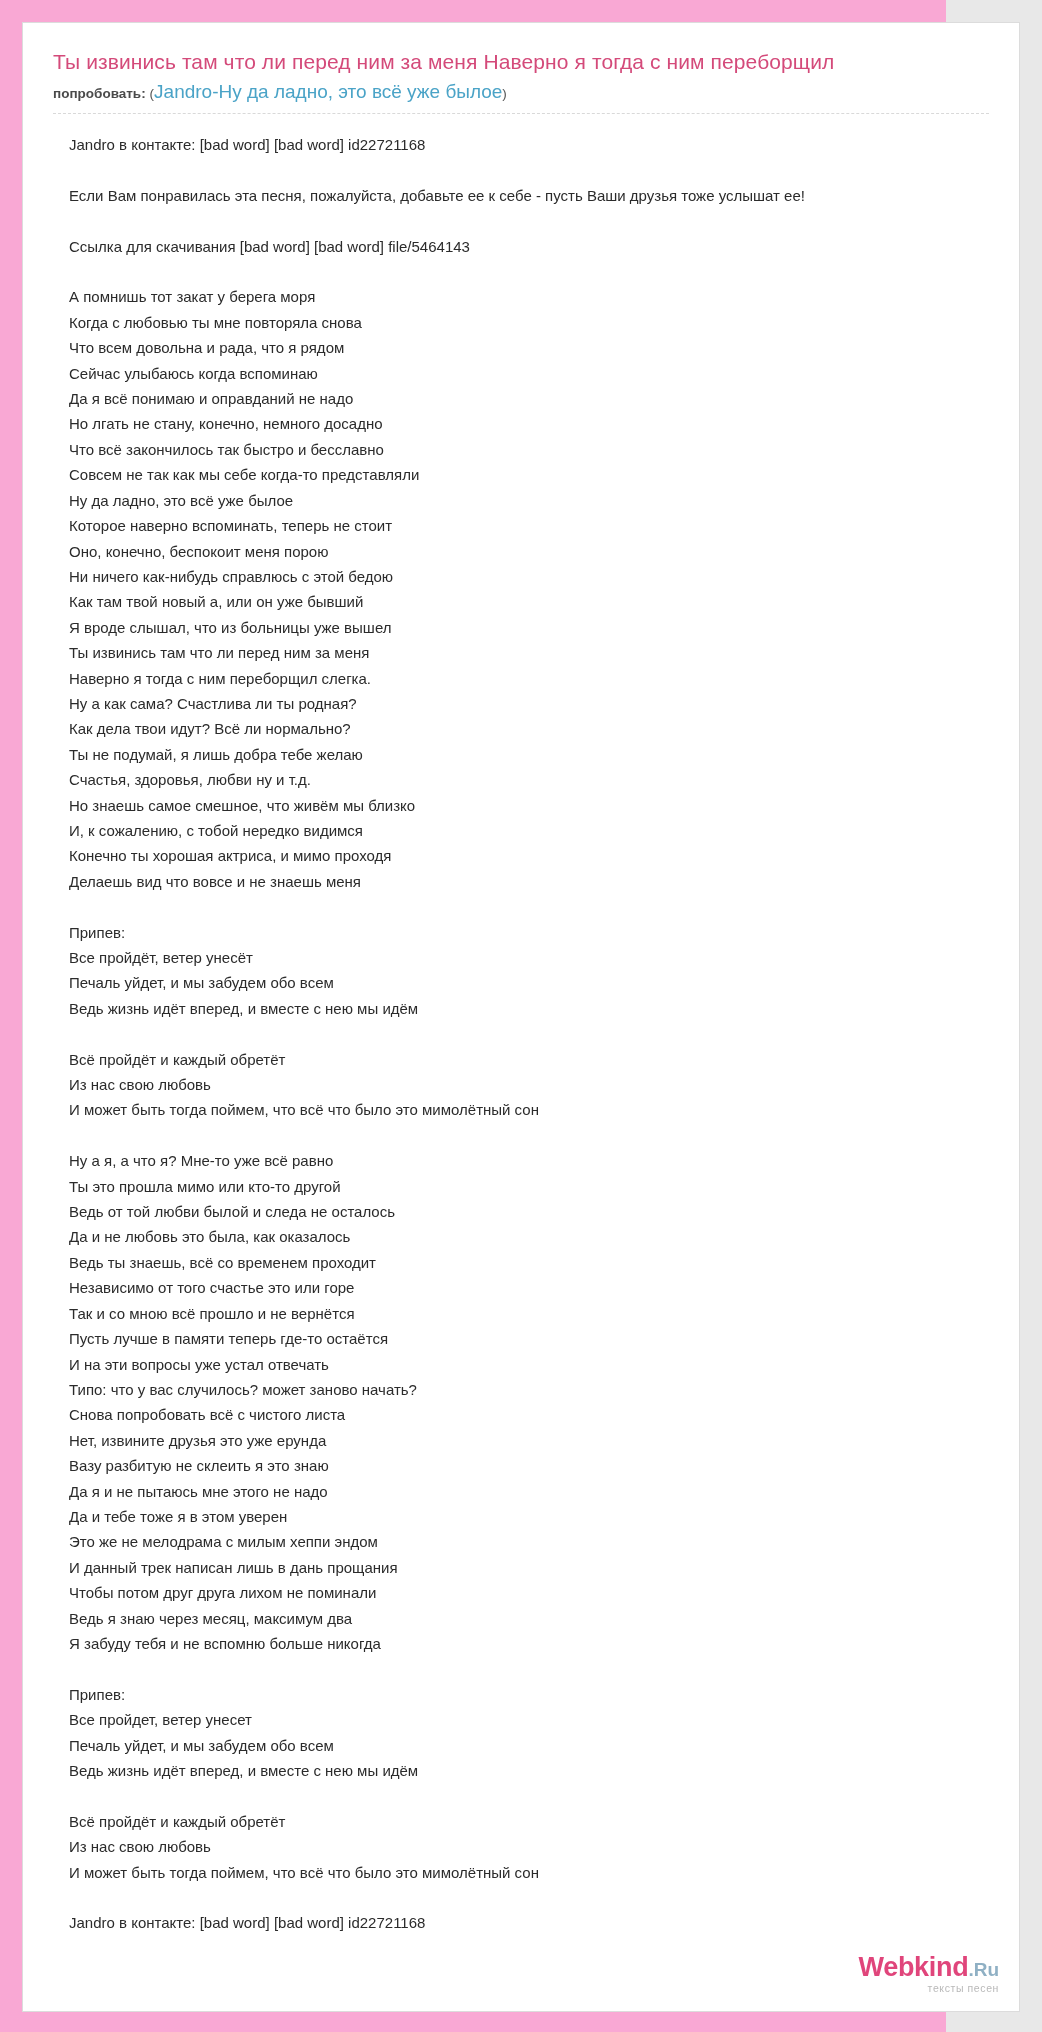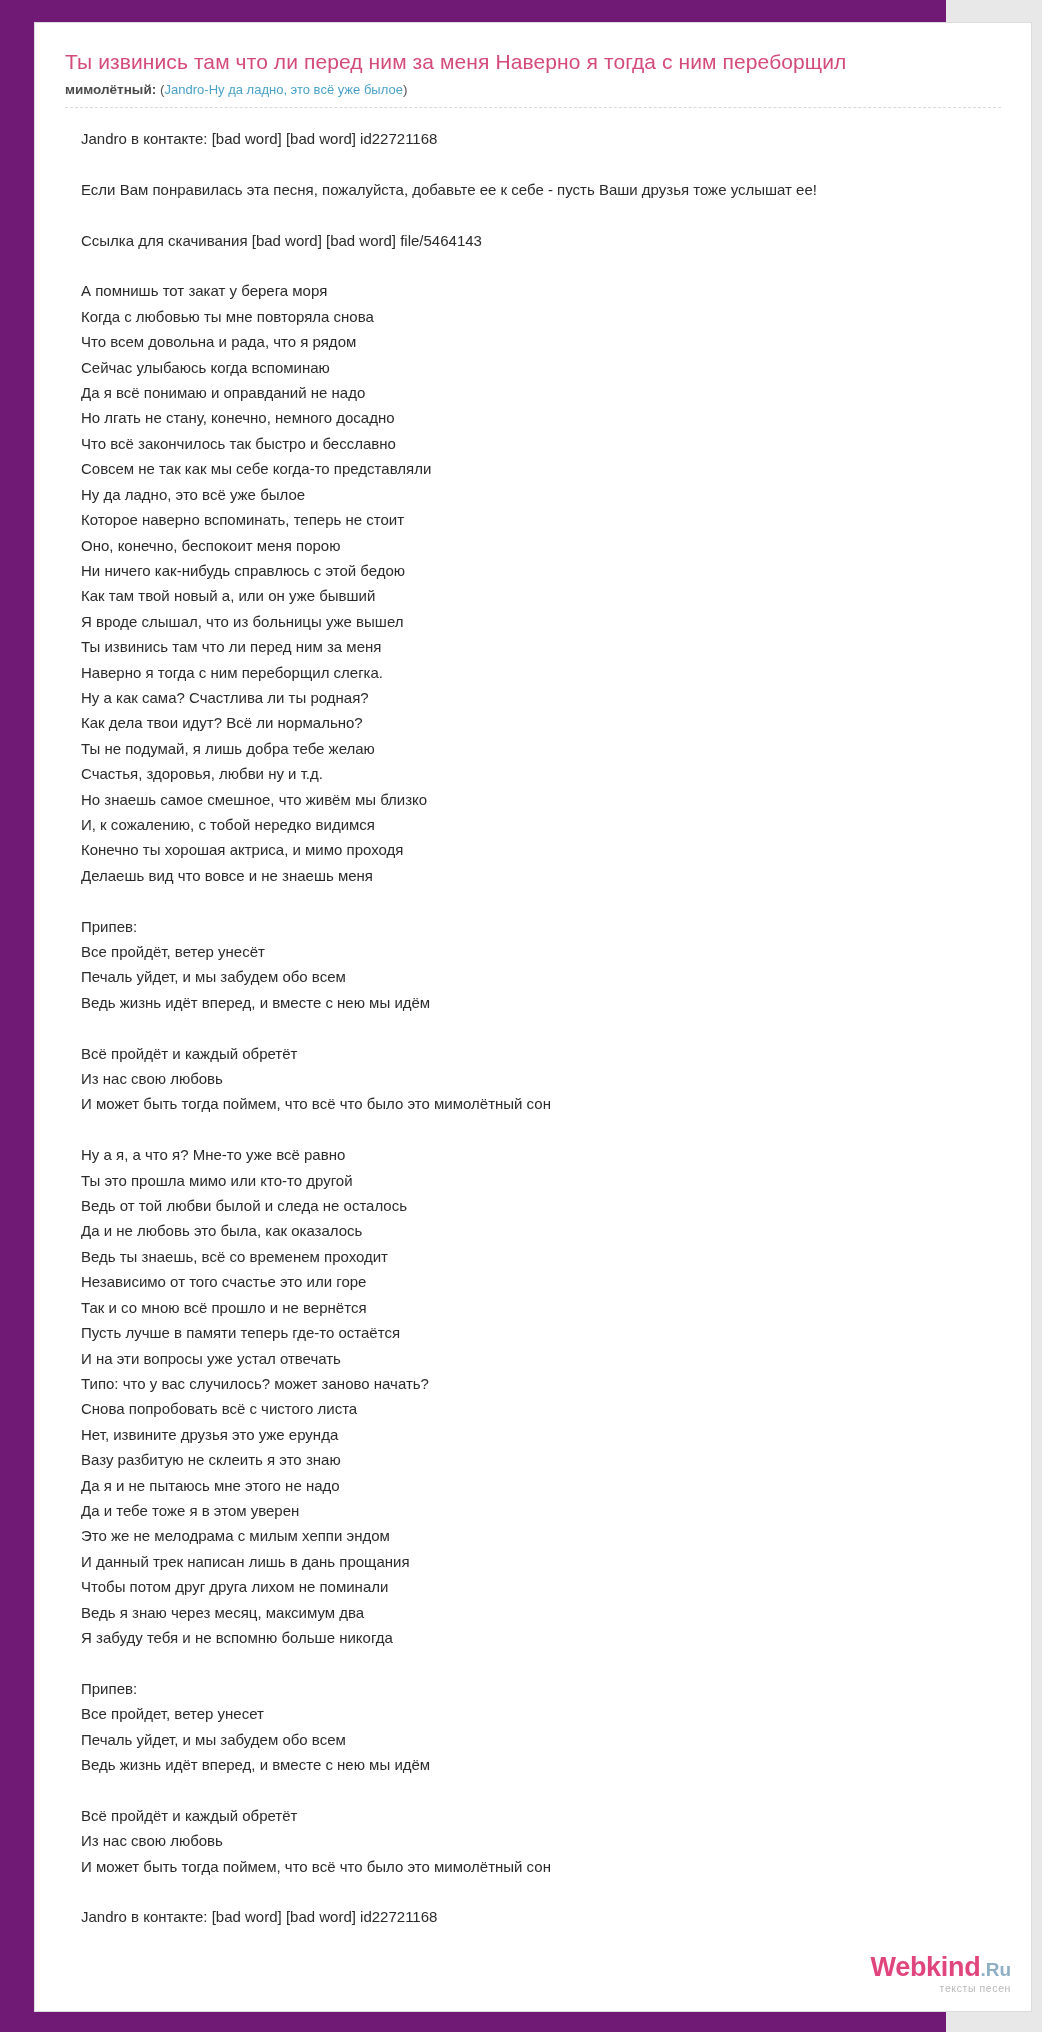--- a/index.html
+++ b/index.html
@@ -10,22 +10,22 @@
   body {
     width: 1042px;
     min-height: 2032px;
     font-family: "Liberation Sans", sans-serif;
     -webkit-font-smoothing: antialiased;
   }
   .page {
     box-sizing: border-box;
     width: 946px;
     min-height: 2032px;
-    padding: 22px 22px 0 34px;
-    background: #701a75;
+    padding: 22px 22px 0 22px;
+    background: #f9a8d4;
   }
   .sheet {
     box-sizing: border-box;
     background: #ffffff;
     border: 1px solid #dcdcdc;
     width: 998px;
     min-height: 1990px;
     padding: 26px 30px 18px 30px;
     position: relative;
   }
@@ -43,21 +43,21 @@
     margin: 0 0 10px 0;
   }
   .performer-label {
     color: #4a4a4a;
     font-weight: bold;
     font-size: 13.5px;
   }
   .performer-link {
     color: #4aa3c7;
     text-decoration: none;
-    font-size: 13px;
+    font-size: 19px;
   }
   .paren { color: #555; font-size: 13.5px; }
   .divider {
     border: 0;
     border-top: 1px dashed #d9d9d9;
     margin: 0 0 18px 0;
   }
   .lyrics {
     font-size: 15px;
     line-height: 25.4px;
@@ -94,21 +94,21 @@
 </style>
 </head>
 <body>
 
 <div class="page">
   <div class="sheet">
 
     <h1 class="song-title">Ты извинись там что ли перед ним за меня Наверно я тогда с ним переборщил</h1>
 
     <div class="performer-line">
-      <span class="performer-label">мимолётный:</span>
+      <span class="performer-label">попробовать:</span>
       <span class="paren">(</span><a class="performer-link" href="#">Jandro-Ну да ладно, это всё уже былое</a><span class="paren">)</span>
     </div>
 
     <hr class="divider">
 
     <div class="lyrics">Jandro в контакте: [bad word] [bad word] id22721168
 
 Если Вам понравилась эта песня, пожалуйста, добавьте ее к себе - пусть Ваши друзья тоже услышат ее!
 
 Ссылка для скачивания [bad word] [bad word] file/5464143

